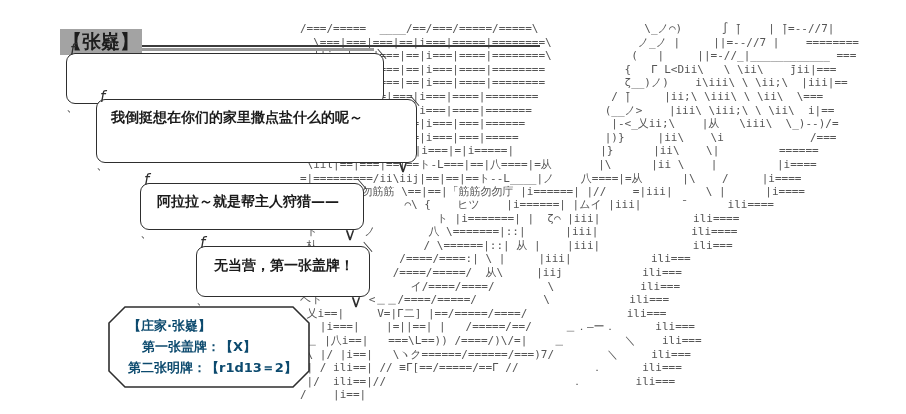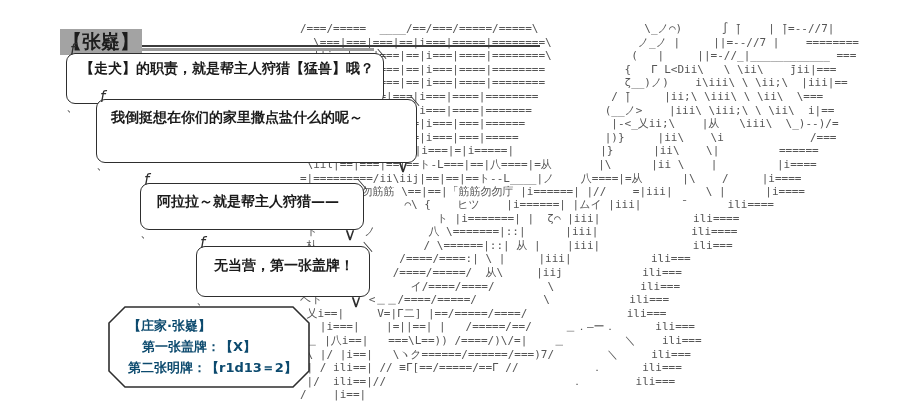--- a/index.html
+++ b/index.html
@@ -75,21 +75,20 @@
 /    |i==|</pre>
 
   <div class="char-name">【张嶷】</div>
   <div class="name-underline-1"></div>
   <div class="name-underline-2"></div>
 
   <div class="bubble b1">
     <span class="curl tl">f</span>
     <span class="curl tr">＼</span>
     <span class="curl bl">、</span>
-    <div class="line">【走犬】的职责，就是帮主人狩猎【猛兽】哦？</div>
   </div>
 
   <div class="bubble b2">
     <span class="curl tl">f</span>
     <span class="curl tr">＼</span>
     <span class="curl bl">、</span>
     <span class="curl br">Ｖ</span>
     <div class="line">我倒挺想在你们的家里撒点盐什么的呢～</div>
   </div>
 

